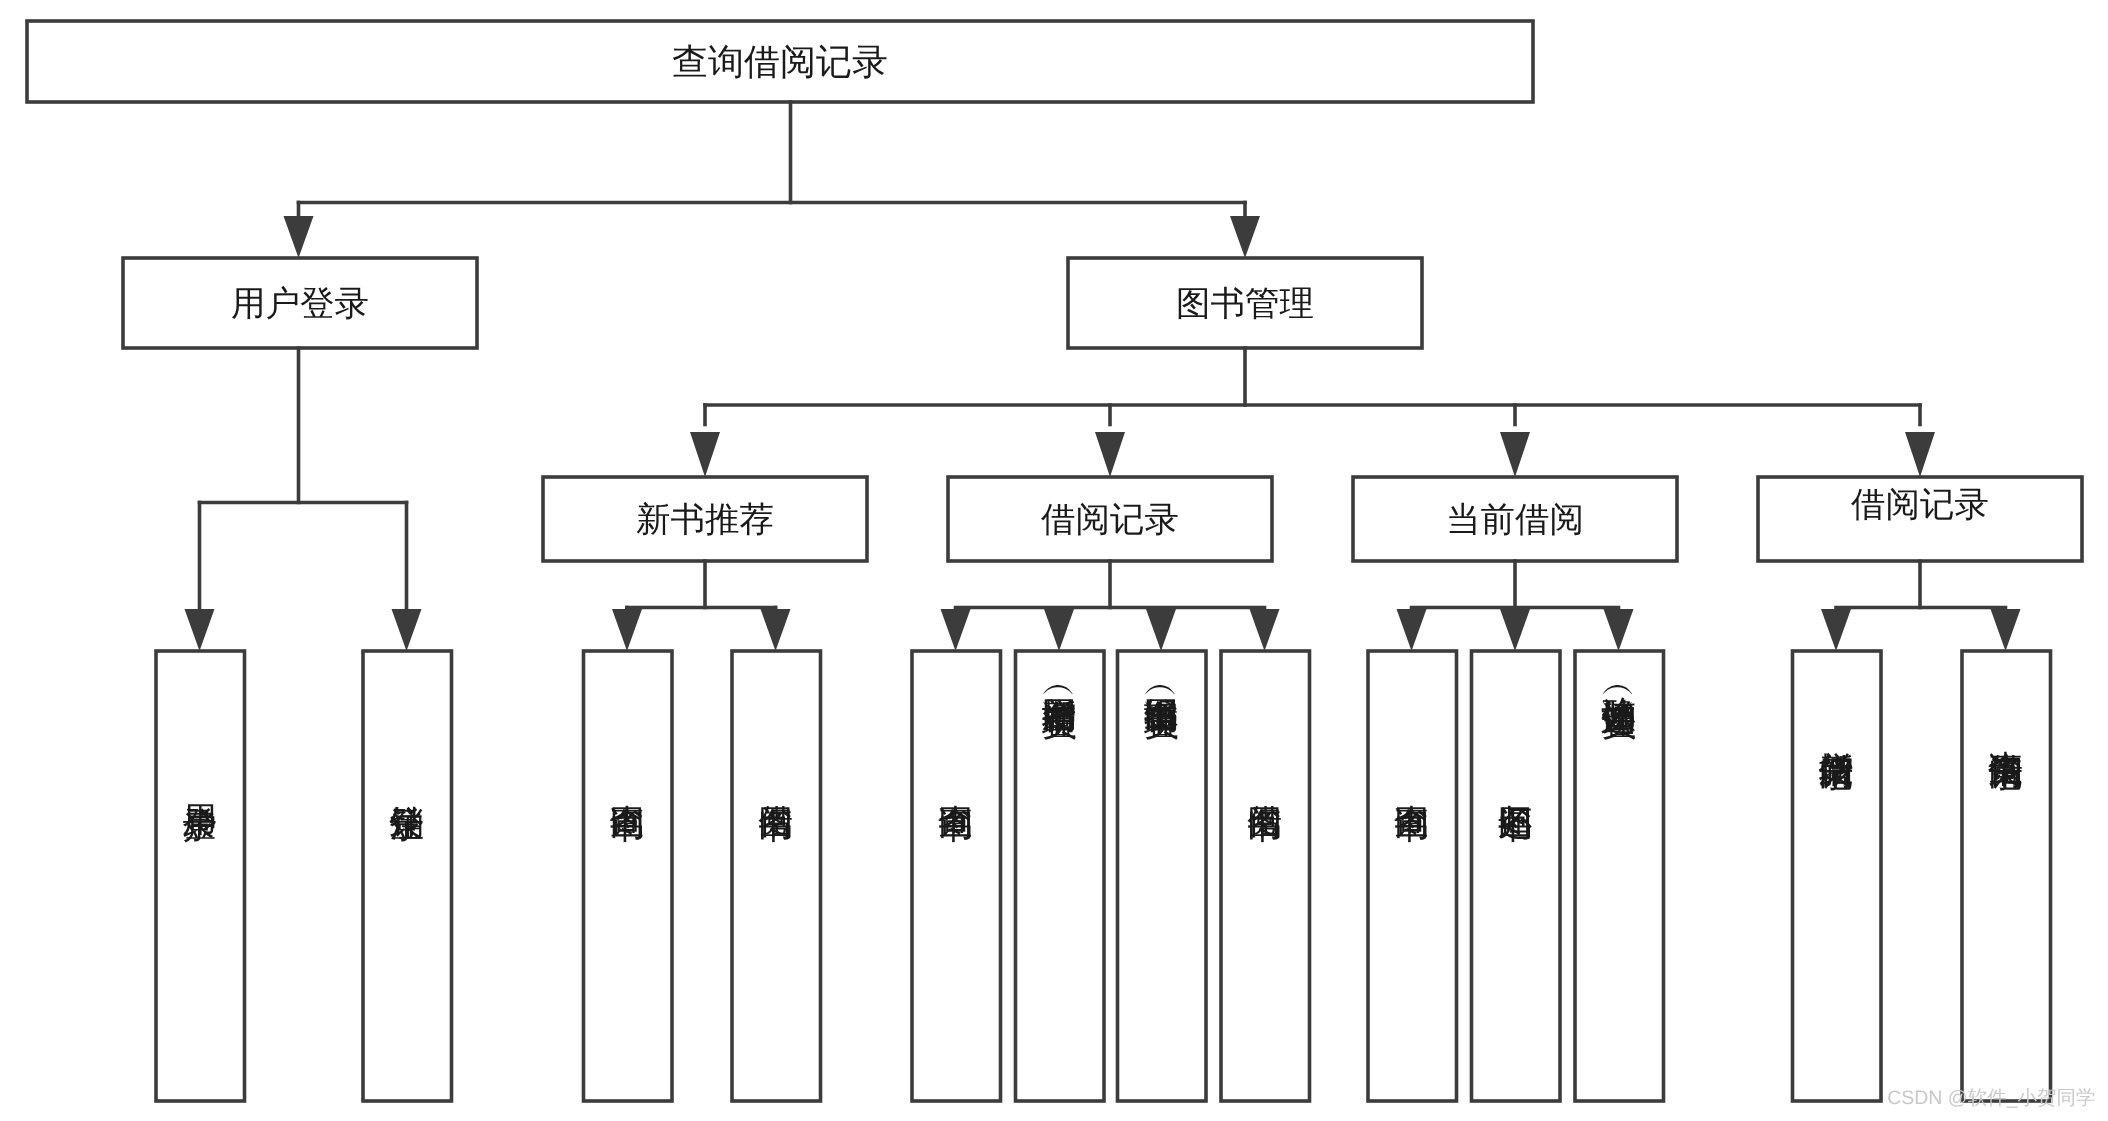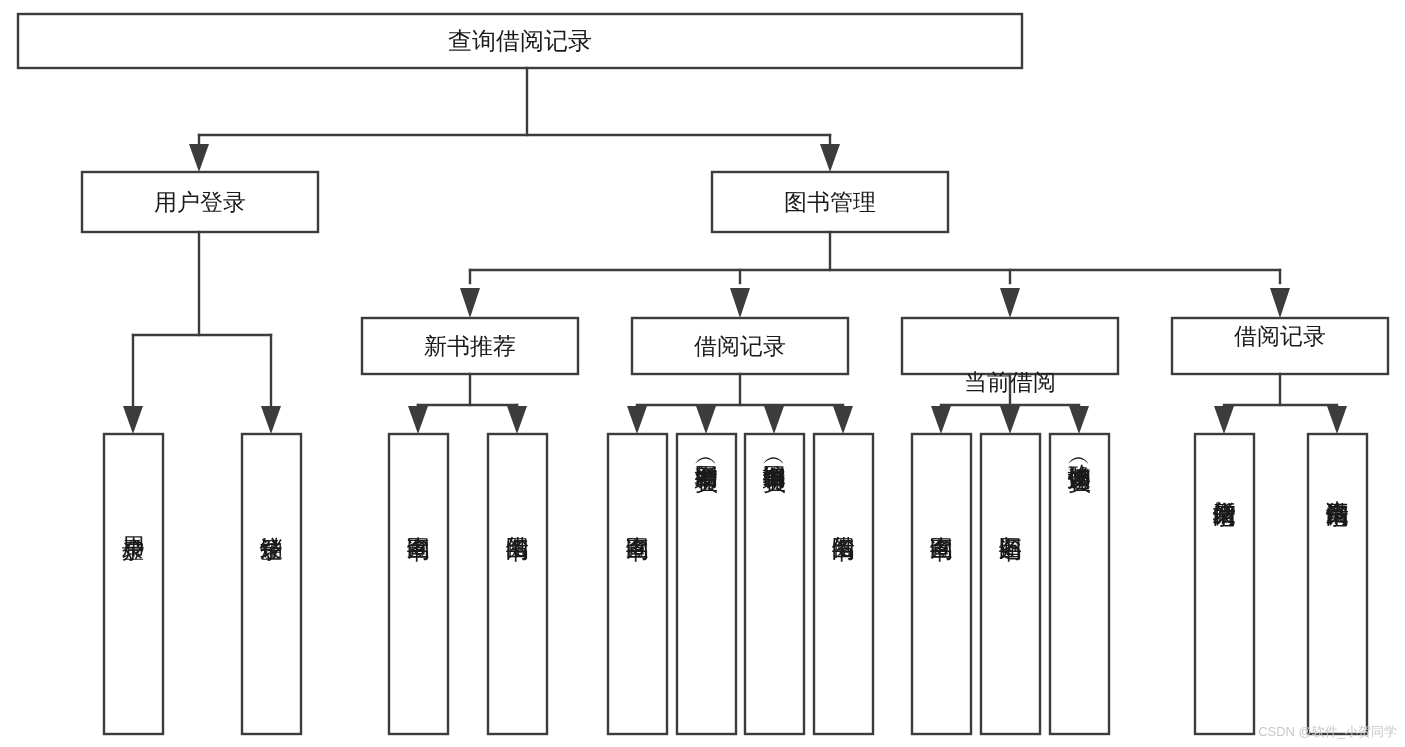--- a/index.html
+++ b/index.html
@@ -186,21 +186,21 @@
   </div>
 
   <div class="hlabel-wrap" style="left:712px; top:172px; width:236px; height:60px;">
     <span class="hlabel-text">图书管理</span>
   </div>
 
   <div class="hlabel-wrap" style="left:632px; top:318px; width:216px; height:56px;">
     <span class="hlabel-text">借阅记录</span>
   </div>
 
-  <div class="hlabel-wrap" style="left:902px; top:318px; width:216px; height:56px;margin-top:36px;">
+  <div class="hlabel-wrap" style="left:902px; top:318px; width:216px; height:56px;">
     <span class="hlabel-text">当前借阅</span>
   </div>
 
   <div class="hlabel-wrap" style="left:1172px; top:308px; width:216px; height:56px;">
     <span class="hlabel-text">借阅记录</span>
   </div>
 
   <div class="vlabel-wrap" style="left:104px; top:434px; width:59px; height:300px; padding-top:84px;">
     <span class="vlabel-text">用户登录</span>
   </div>

